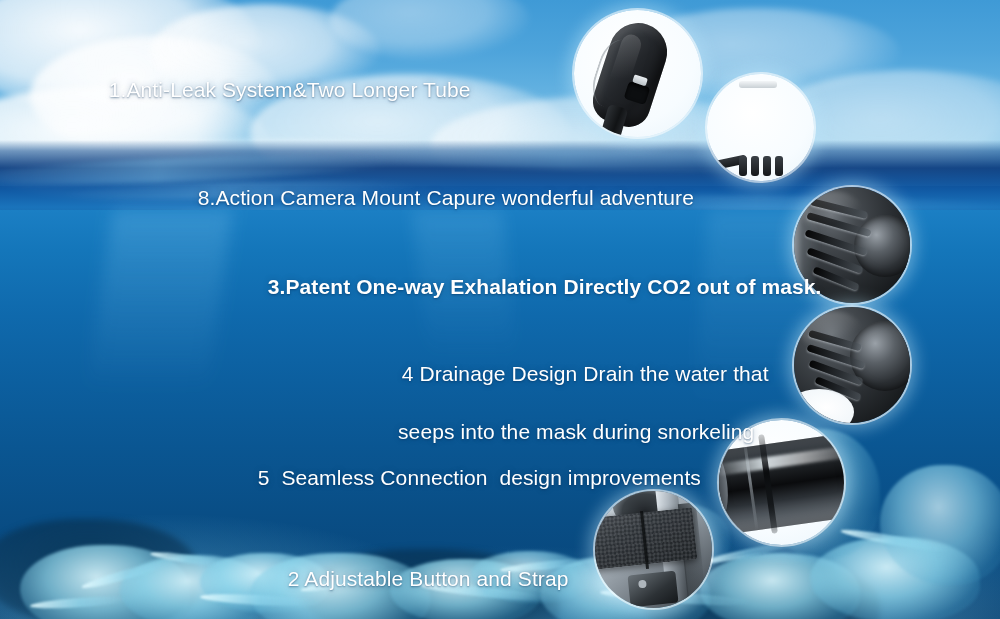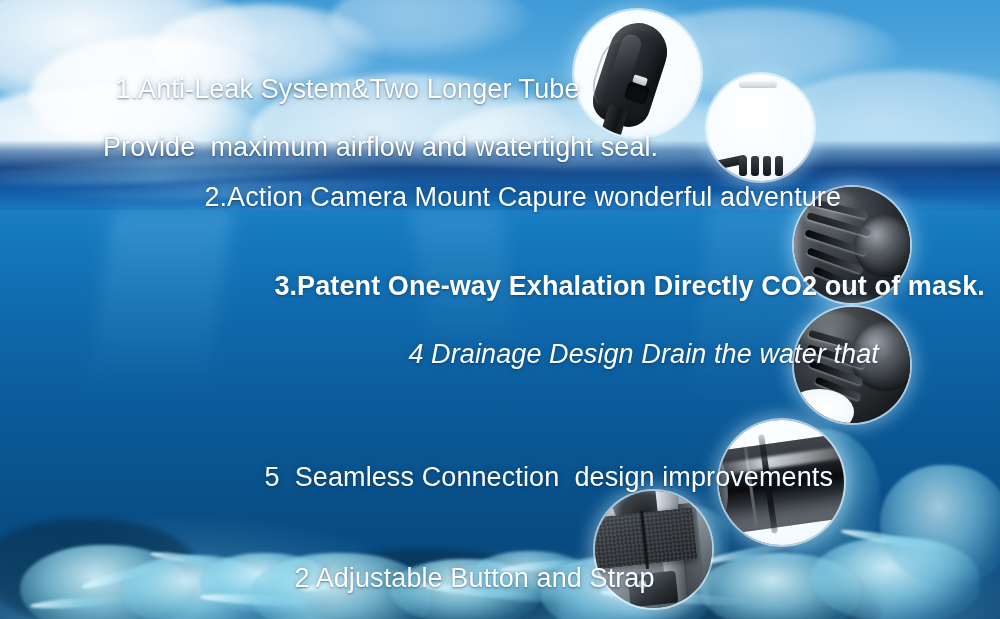--- a/index.html
+++ b/index.html
@@ -326,30 +326,30 @@
     position:absolute; left:18px; top:-4px; width:64px; height:40px;
     border-radius:50%;
     background:radial-gradient(ellipse at 50% 60%, #23272b 0%, #3b4146 50%, rgba(60,66,72,0) 100%);
   }
 
   
   .feature{
     position:absolute;
     color:#ffffff;
     font-family:"Liberation Sans", sans-serif;
-    font-size:27px;
+    font-size:21px;
     line-height:29px;
     white-space:pre;
     letter-spacing:.1px;
     text-shadow:0 1px 2px rgba(0,40,80,.45), 0 0 6px rgba(0,50,90,.28);
   }
   #feature-1{ left:85px;  top:46px; }
   #feature-2{ left:174px; top:154px; }
   #feature-3{ left:244px; top:243px;font-weight:bold; }
-  #feature-4{ left:378px; top:311px;font-style:italic; }
+  #feature-4{ left:378px; top:330px; }
   #feature-5{ left:234px; top:434px;text-align:center; }
   #feature-6{ left:264px; top:535px; }
   .feature .ln2{ display:block; padding-left:18px; }
   #feature-4 .ln2{ padding-left:20px; }
 </style>
 </head>
 <body>
 
 <div id="stage">
 
@@ -467,33 +467,33 @@
     <div class="strap-shadowhead"></div>
     <div class="strap-frame"></div>
     <div class="strap-frame2"></div>
     <div class="strap"></div>
     <div class="strap-div"></div>
     <div class="buckle"></div>
   </div>
 
   <div class="feature" id="feature-1">
     <span>1.Anti-Leak System&amp;Two Longer Tube</span>
-    <span class="ln2">Provide  maximum airflow and watertight seal.</span>
   </div>
 
   <div class="feature" id="feature-2">
-    <span>2.Action Camera Mount Capure wonderful adventure</span>
+    <span>8.Action Camera Mount Capure wonderful adventure</span>
   </div>
 
   <div class="feature" id="feature-3">
     <span>3.Patent One-way Exhalation Directly CO2 out of mask.</span>
   </div>
 
   <div class="feature" id="feature-4">
     <span>4 Drainage Design Drain the water that</span>
+    <span class="ln2">seeps into the mask during snorkeling</span>
   </div>
 
   <div class="feature" id="feature-5">
     <span>5  Seamless Connection  design improvements</span>
   </div>
 
   <div class="feature" id="feature-6">
     <span>2 Adjustable Button and Strap</span>
   </div>
 

